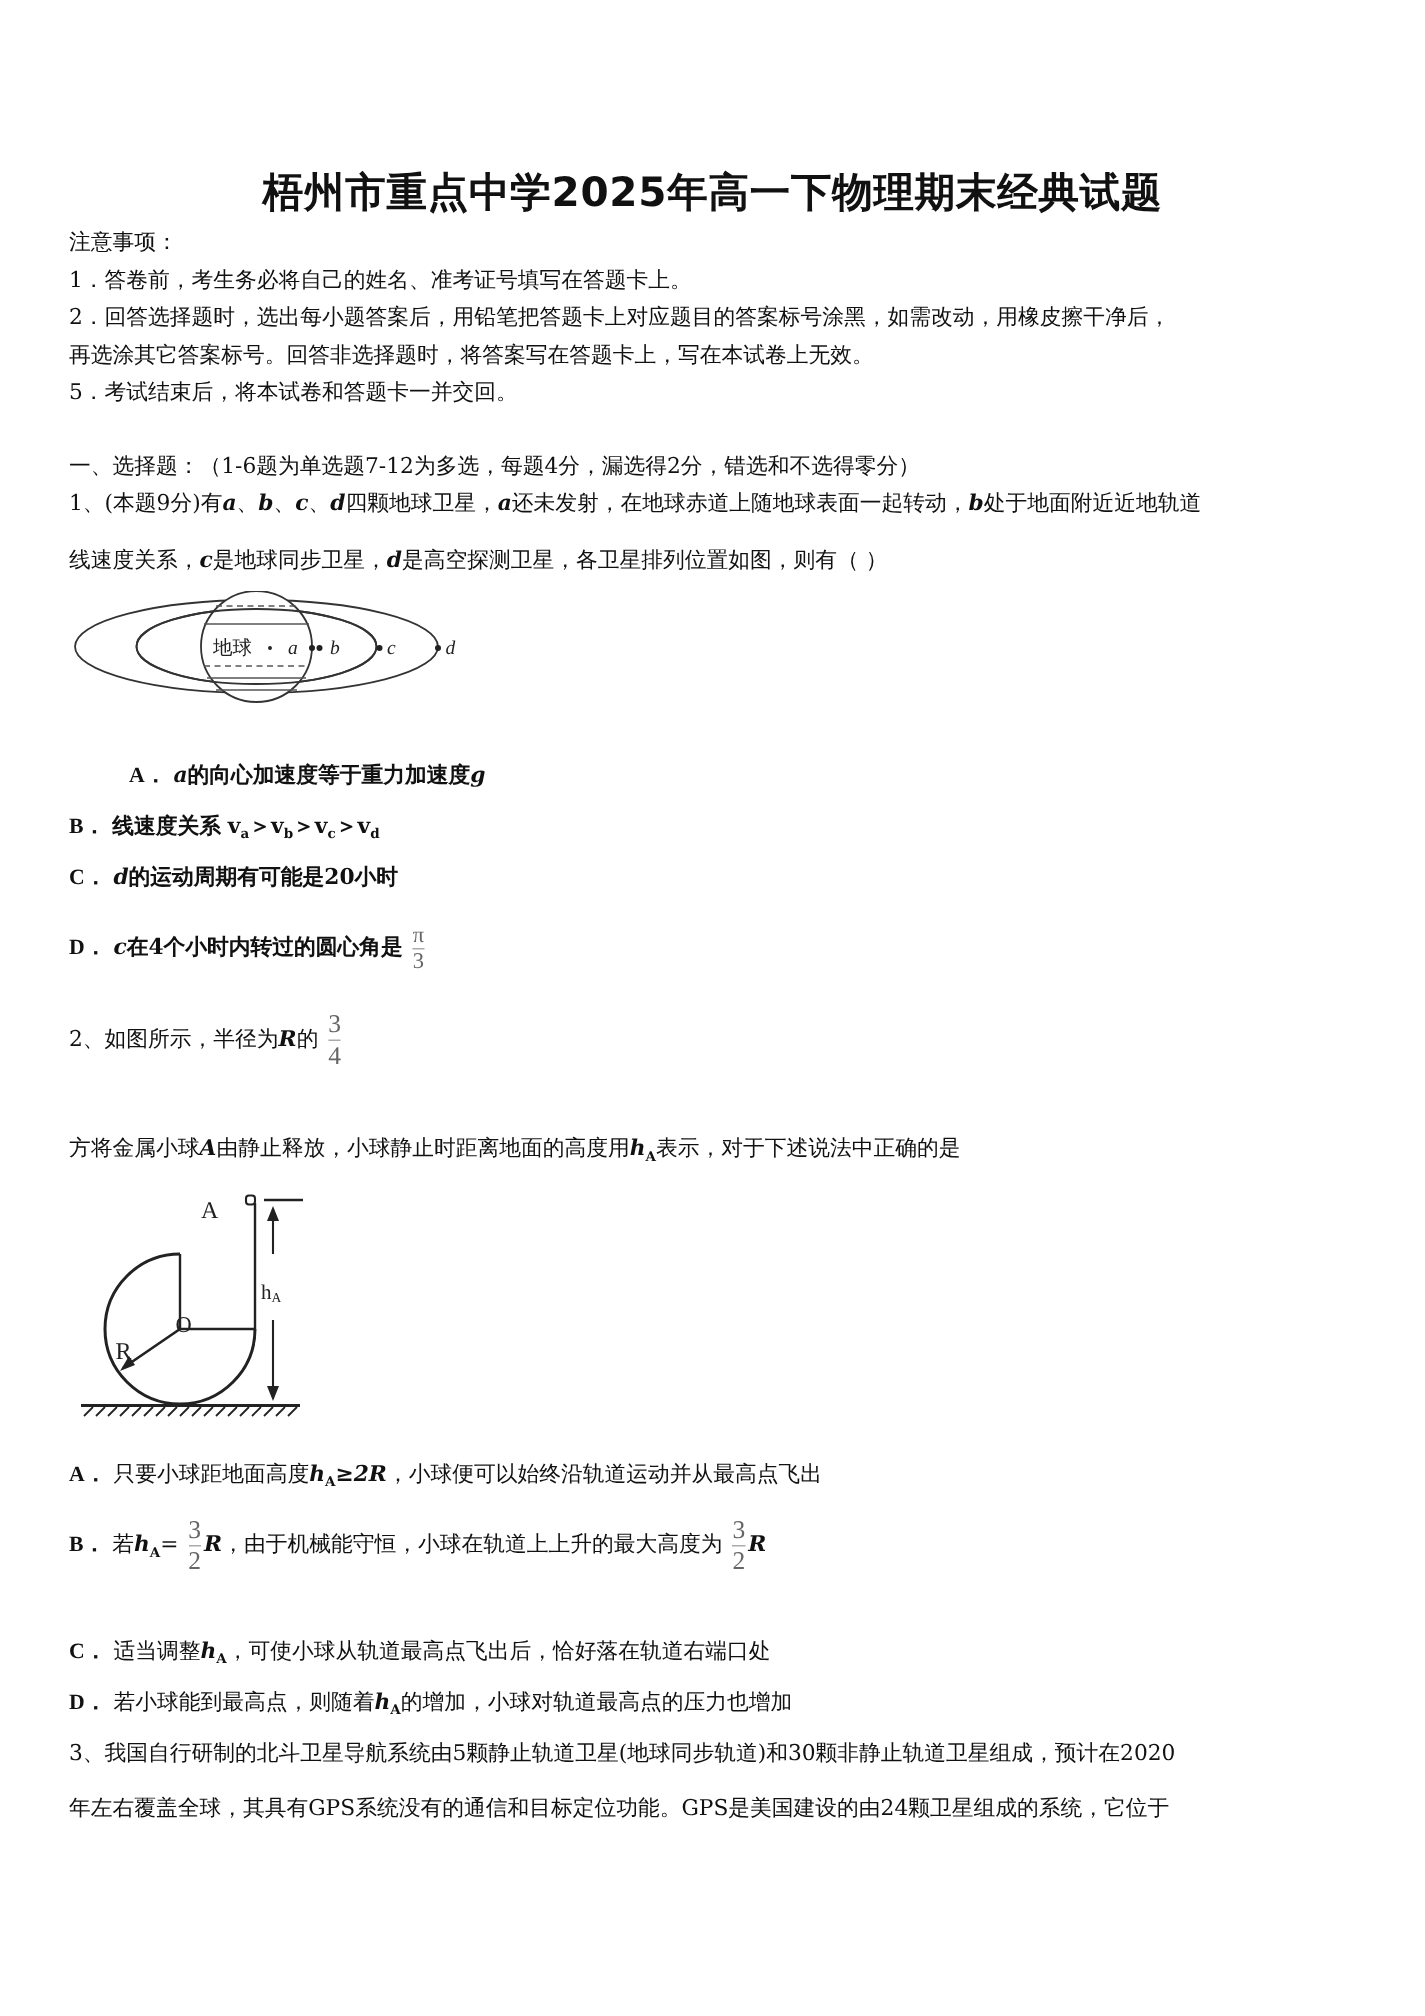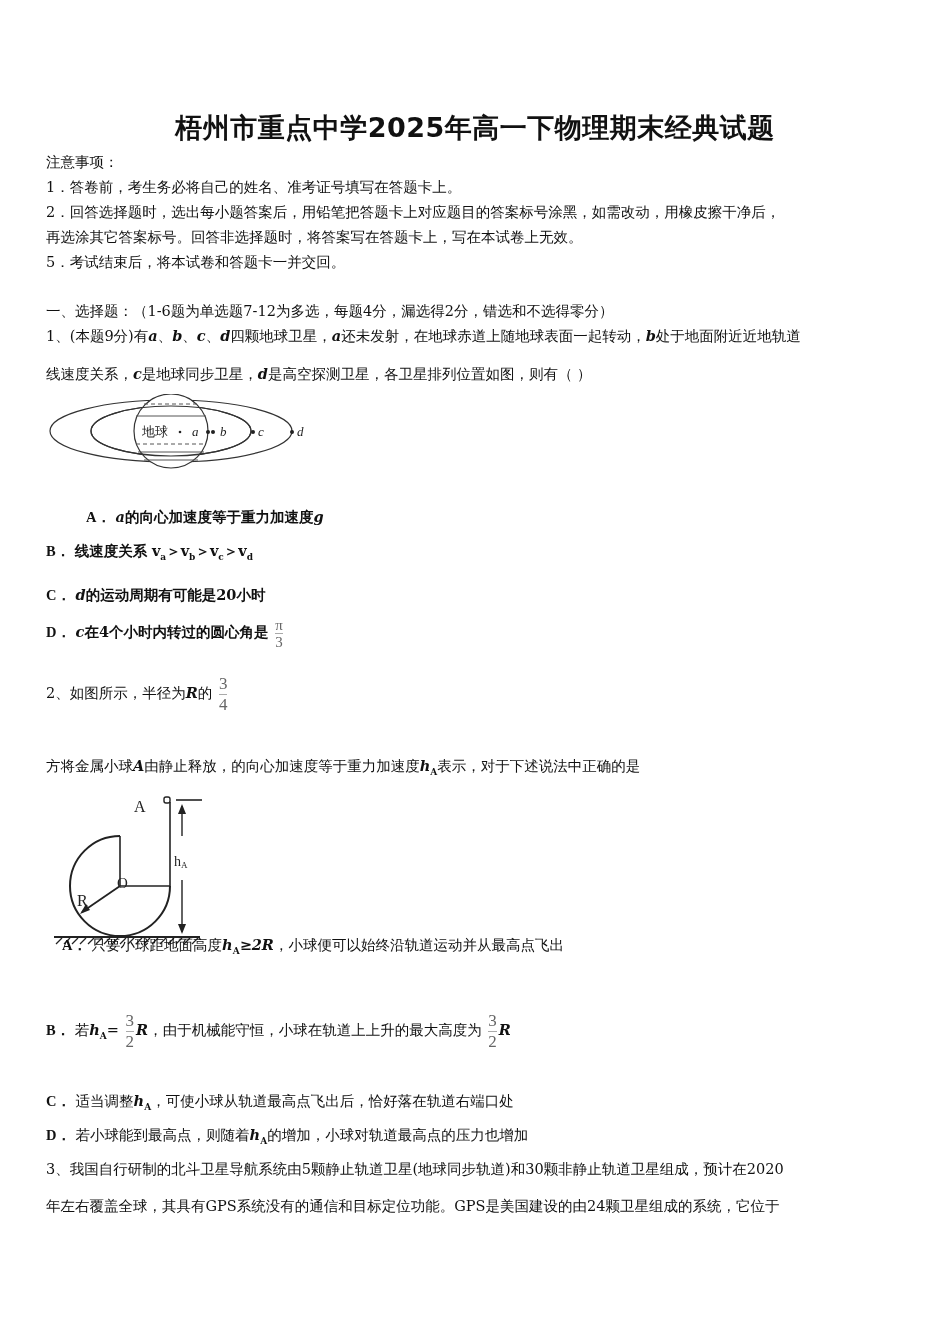--- a/index.html
+++ b/index.html
@@ -63,34 +63,34 @@
   </svg>
 </div>
 
 <div class="line" style="top:507px;margin-left:40px;">
   <span class="opt-letter">A．</span> <i class="v">a</i><span class="bold">的向心加速度等于重力加速度</span><i class="v">g</i>
 </div>
 <div class="line" style="top:541px;">
   <span class="opt-letter">B．</span> <span class="bold">线速度关系</span>
   <span class="bold"><span>v</span><sub>a</sub><span>＞</span><span>v</span><sub>b</sub><span>＞</span><span>v</span><sub>c</sub><span>＞</span><span>v</span><sub>d</sub></span>
 </div>
-<div class="line" style="top:575px;margin-top:10px;">
+<div class="line" style="top:575px;">
   <span class="opt-letter">C．</span> <i class="v">d</i><span class="bold">的运动周期有可能是20小时</span>
 </div>
 <div class="line" style="top:614px;height:36px;line-height:36px;">
   <span class="opt-letter">D．</span> <i class="v">c</i><span class="bold">在4个小时内转过的圆心角是</span>
   <span class="frac"><span class="num">π</span><span class="bar"></span><span class="den">3</span></span>
 </div>
 
 <div class="line" style="top:668px;height:50px;line-height:50px;">
   <span>2、如图所示，半径为</span><i class="v">R</i><span>的</span>
   <span class="frac" style="font-size:17px;line-height:18px;"><span class="num">3</span><span class="bar"></span><span class="den">4</span></span>
 </div>
 <div class="line" style="top:756px;">
-  <span>方将金属小球</span><i class="v">A</i><span>由静止释放，的向心加速度等于重力加速度</span><i class="v">h</i><sub class="bold">A</sub><span>表示，对于下述说法中正确的是</span>
+  <span>方将金属小球</span><i class="v">A</i><span>由静止释放，小球静止时距离地面的高度用</span><i class="v">h</i><sub class="bold">A</sub><span>表示，对于下述说法中正确的是</span>
 </div>
 
 <div class="fig" style="left:50px;top:788px;width:160px;height:160px;">
   <svg width="160" height="160" viewBox="0 0 160 160">
 
     <path d="M70 48 A50 50 0 1 0 120 98" fill="none" stroke="#222" stroke-width="2"></path>
     <line x1="70" y1="48" x2="70" y2="98" stroke="#222" stroke-width="1.6"></line>
     <line x1="70" y1="98" x2="120" y2="98" stroke="#222" stroke-width="1.6"></line>
     <line x1="120" y1="98" x2="120" y2="14" stroke="#222" stroke-width="1.6"></line>
 
@@ -128,21 +128,21 @@
       <line x1="102" y1="156" x2="108" y2="150"></line>
         <line x1="110" y1="156" x2="116" y2="150"></line>
         <line x1="118" y1="156" x2="124" y2="150"></line>
       <line x1="126" y1="156" x2="132" y2="150"></line>
         <line x1="134" y1="156" x2="140" y2="150"></line>
         <line x1="142" y1="156" x2="148" y2="150"></line>
     </g>
   </svg>
 </div>
 
-<div class="line" style="top:935px;margin-left:16px;">
+<div class="line" style="top:973px;">
   <span class="opt-letter">A．</span> <span>只要小球距地面高度</span><i class="v">h</i><sub class="bold">A</sub><i class="v">≥2R</i><span>，小球便可以始终沿轨道运动并从最高点飞出</span>
 </div>
 <div class="line" style="top:1008px;height:44px;line-height:44px;">
   <span class="opt-letter">B．</span> <span>若</span><i class="v">h</i><sub class="bold">A</sub><span>=</span>
   <span class="frac" style="font-size:17px;line-height:18px;"><span class="num">3</span><span class="bar"></span><span class="den">2</span></span><i class="v">R</i><span>，由于机械能守恒，小球在轨道上上升的最大高度为</span>
   <span class="frac" style="font-size:17px;line-height:18px;"><span class="num">3</span><span class="bar"></span><span class="den">2</span></span><i class="v">R</i>
 </div>
 <div class="line" style="top:1091px;">
   <span class="opt-letter">C．</span> <span>适当调整</span><i class="v">h</i><sub class="bold">A</sub><span>，可使小球从轨道最高点飞出后，恰好落在轨道右端口处</span>
 </div>

